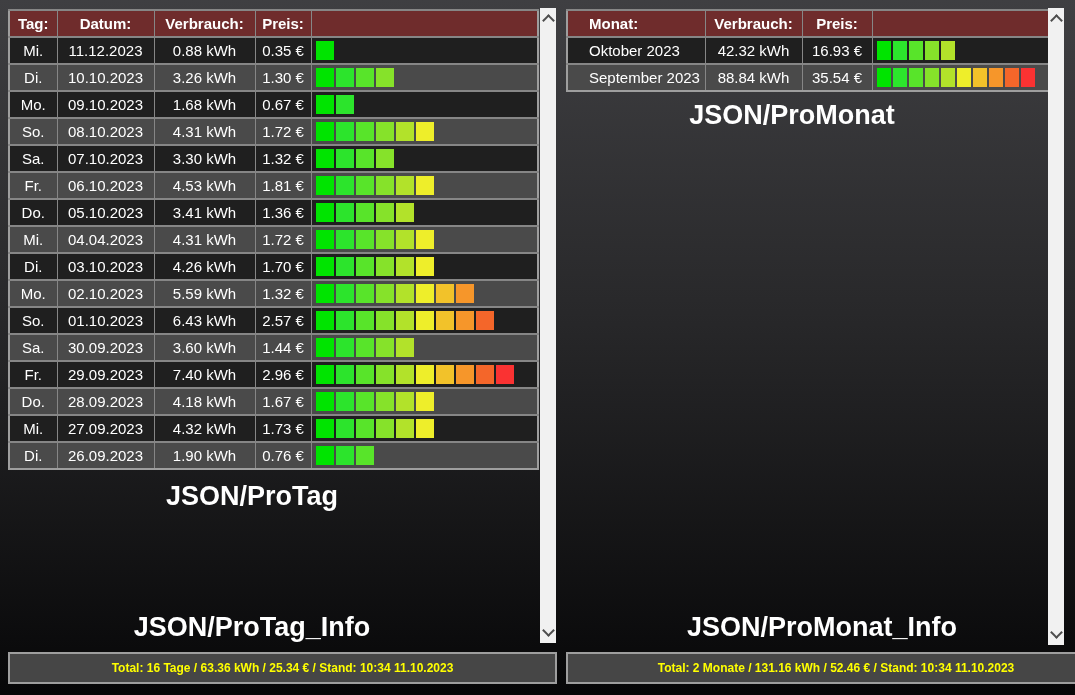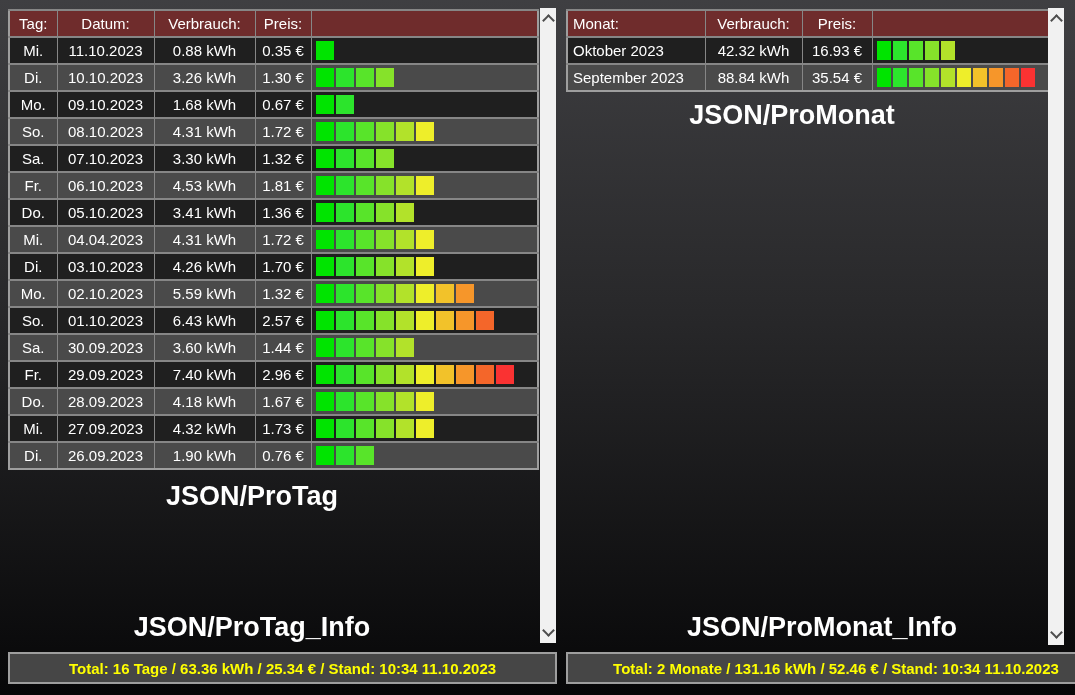--- a/index.html
+++ b/index.html
@@ -22,24 +22,24 @@
     border-left:1px solid var(--border);
     border-top:2px solid var(--border);
     height:25px;
     padding:0;
     color:var(--text);
     font-size:15px;
     text-align:center;
     white-space:nowrap;
     overflow:hidden;
   }
-  th{background:var(--header-bg);font-weight:normal;}
+  th{background:var(--header-bg);font-weight:bold;}
   tr.odd td{background:var(--row-odd);}
   tr.even td{background:var(--row-even);}
-  .left-align{text-align:left;padding-left:5px;}
+  .left-align{text-align:left;padding-left:21px;}
   td.bar-cell{text-align:left;padding-left:4px;}
   .seg{
     display:inline-block;
     height:19px;
     margin-right:2px;
     vertical-align:middle;
   }
   .big-label{
     position:absolute;
     width:450px;
@@ -54,21 +54,21 @@
   #title-right{left:567px;top:100px;}
   #info-right{left:597px;top:612px;}
   .footer{
     position:absolute;
     top:652px;height:32px;
     box-sizing:border-box;
     background:var(--footer-bg);
     border:2px solid var(--footer-border);
     display:flex;align-items:center;justify-content:center;
     color:var(--footer-text);
-    font-weight:bold;font-size:15px;
+    font-weight:bold;font-size:12px;
     white-space:nowrap;
   }
   #footer-left{left:8px;width:549px;}
   #footer-right{left:566px;width:540px;}
   .scrollbar{
     position:absolute;top:8px;width:16px;
     background:var(--scrollbar-track);
   }
   #sb-left{left:540px;height:635px;}
   #sb-right{left:1048px;height:637px;}
@@ -103,21 +103,21 @@
           <th>Tag:</th>
           <th>Datum:</th>
           <th>Verbrauch:</th>
           <th>Preis:</th>
           <th></th>
         </tr>
       </thead>
     <tbody>
         <tr class="odd">
           <td>Mi.</td>
-          <td>11.10.2023</td>
+          <td>11.12.2023</td>
           <td>0.88 kWh</td>
           <td>0.35 €</td>
           <td class="bar-cell"><span class="seg" style="width: 18px; background: rgb(0, 228, 0);"></span></td>
         </tr>
         <tr class="even">
           <td>Di.</td>
           <td>10.10.2023</td>
           <td>3.26 kWh</td>
           <td>1.30 €</td>
           <td class="bar-cell"><span class="seg" style="width: 18px; background: rgb(0, 228, 0);"></span><span class="seg" style="width: 18px; background: rgb(44, 228, 44);"></span><span class="seg" style="width: 18px; background: rgb(88, 228, 42);"></span><span class="seg" style="width: 18px; background: rgb(134, 226, 42);"></span></td>

